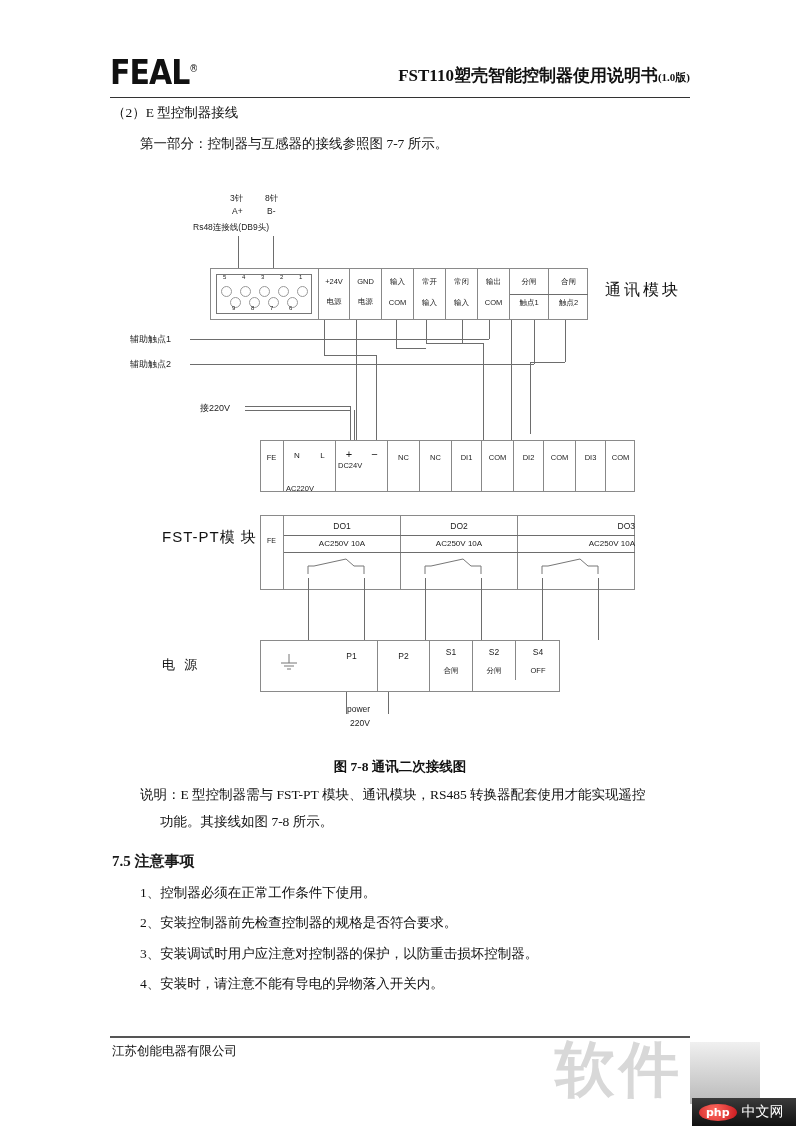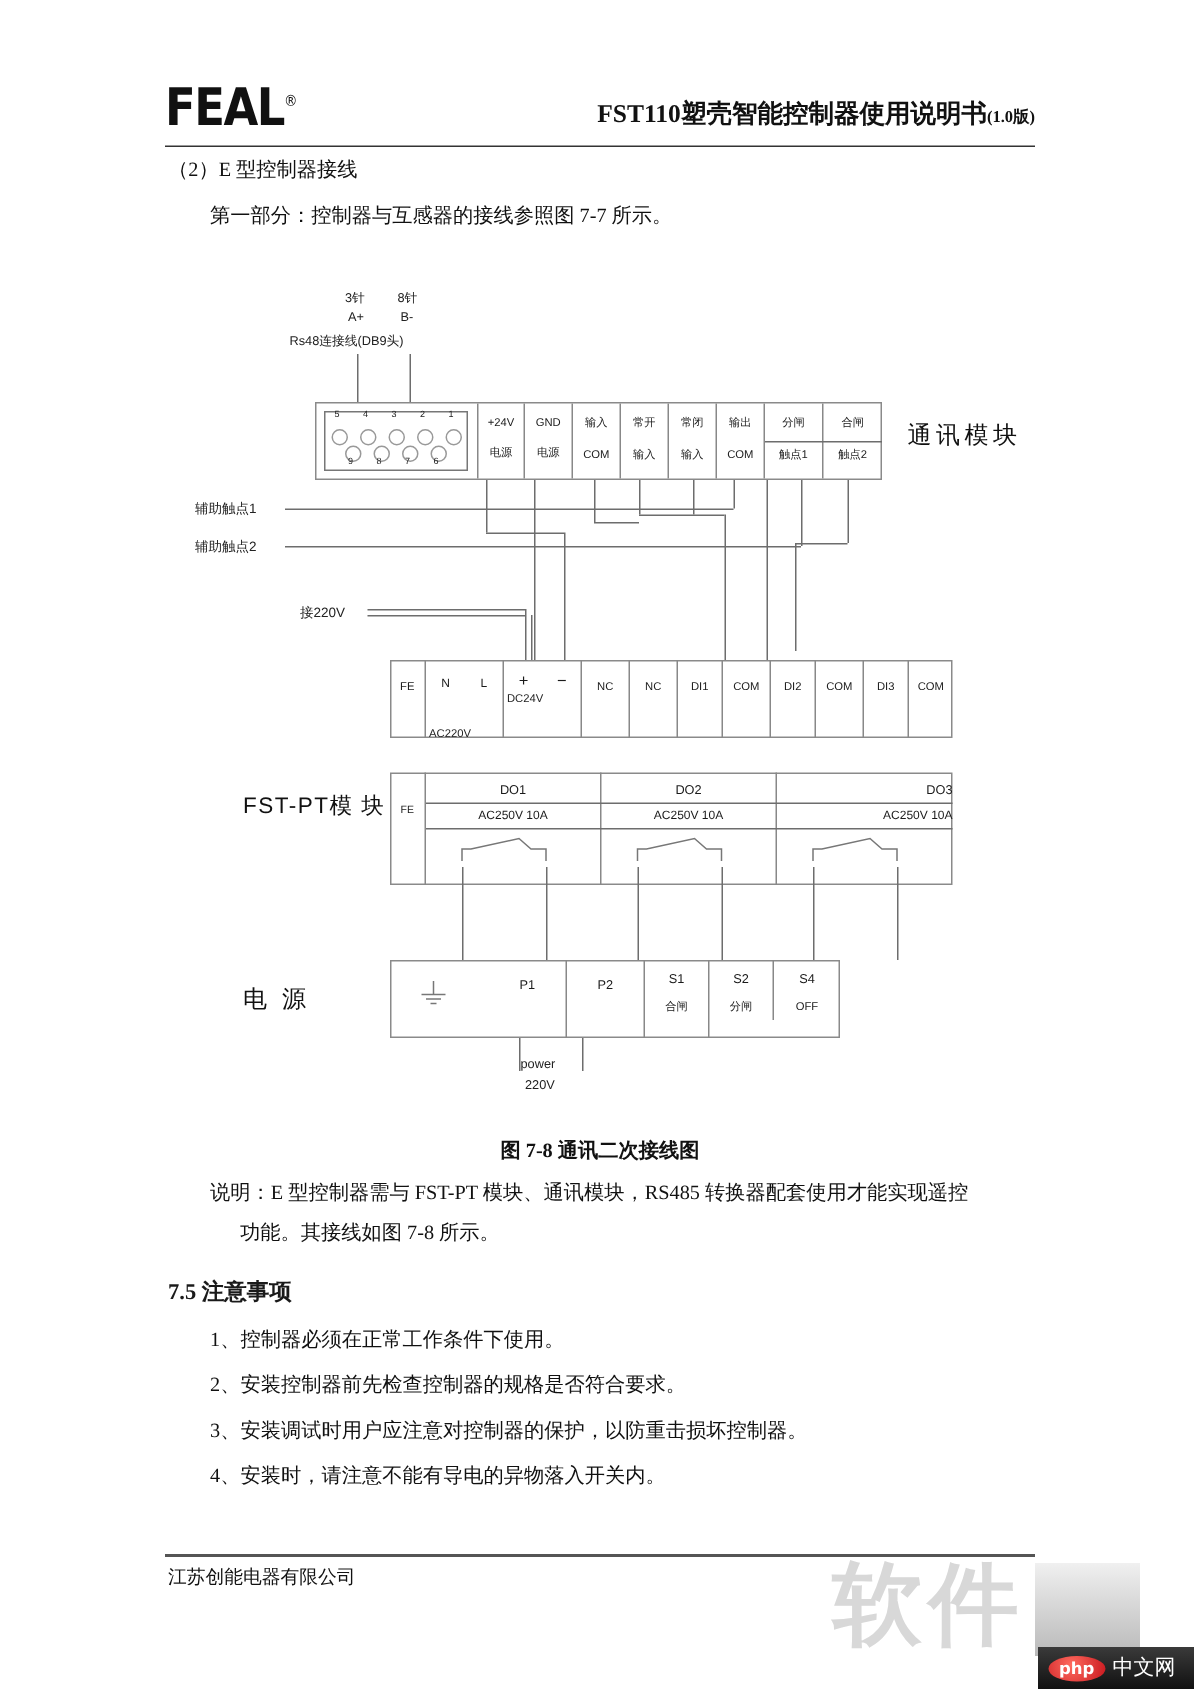--- a/index.html
+++ b/index.html
@@ -250,21 +250,21 @@
     </svg>
 
     <div class="ln vln" style="left:198px;top:388px;height:62px;"></div>
     <div class="ln vln" style="left:254px;top:388px;height:62px;"></div>
     <div class="ln vln" style="left:315px;top:388px;height:62px;"></div>
     <div class="ln vln" style="left:371px;top:388px;height:62px;"></div>
     <div class="ln vln" style="left:432px;top:388px;height:62px;"></div>
     <div class="ln vln" style="left:488px;top:388px;height:62px;"></div>
 
     <div class="box" style="left:150px;top:450px;width:300px;height:52px;border-color:#8a8a8a;"></div>
-    <div class="modtitle" style="left:52px;top:466px;font-size:16px;letter-spacing:3px;">电 源</div>
+    <div class="modtitle" style="left:52px;top:466px;font-size:13px;letter-spacing:3px;">电 源</div>
     <svg class="dg" style="left:168px;top:462px;" width="22" height="22">
       <line x1="11" y1="2" x2="11" y2="11" stroke="#777" stroke-width="1"></line>
       <line x1="3" y1="11" x2="19" y2="11" stroke="#777" stroke-width="1"></line>
       <line x1="6" y1="14" x2="16" y2="14" stroke="#777" stroke-width="1"></line>
       <line x1="9" y1="17" x2="13" y2="17" stroke="#777" stroke-width="1"></line>
     </svg>
     <div class="cell" style="left:150px;top:450px;width:66px;height:52px;border-right:none;"></div>
     <div class="cell" style="left:216px;top:450px;width:52px;height:52px;font-size:8.5px;padding-top:11px;">
       <span class="t1">P1</span>
     </div>

